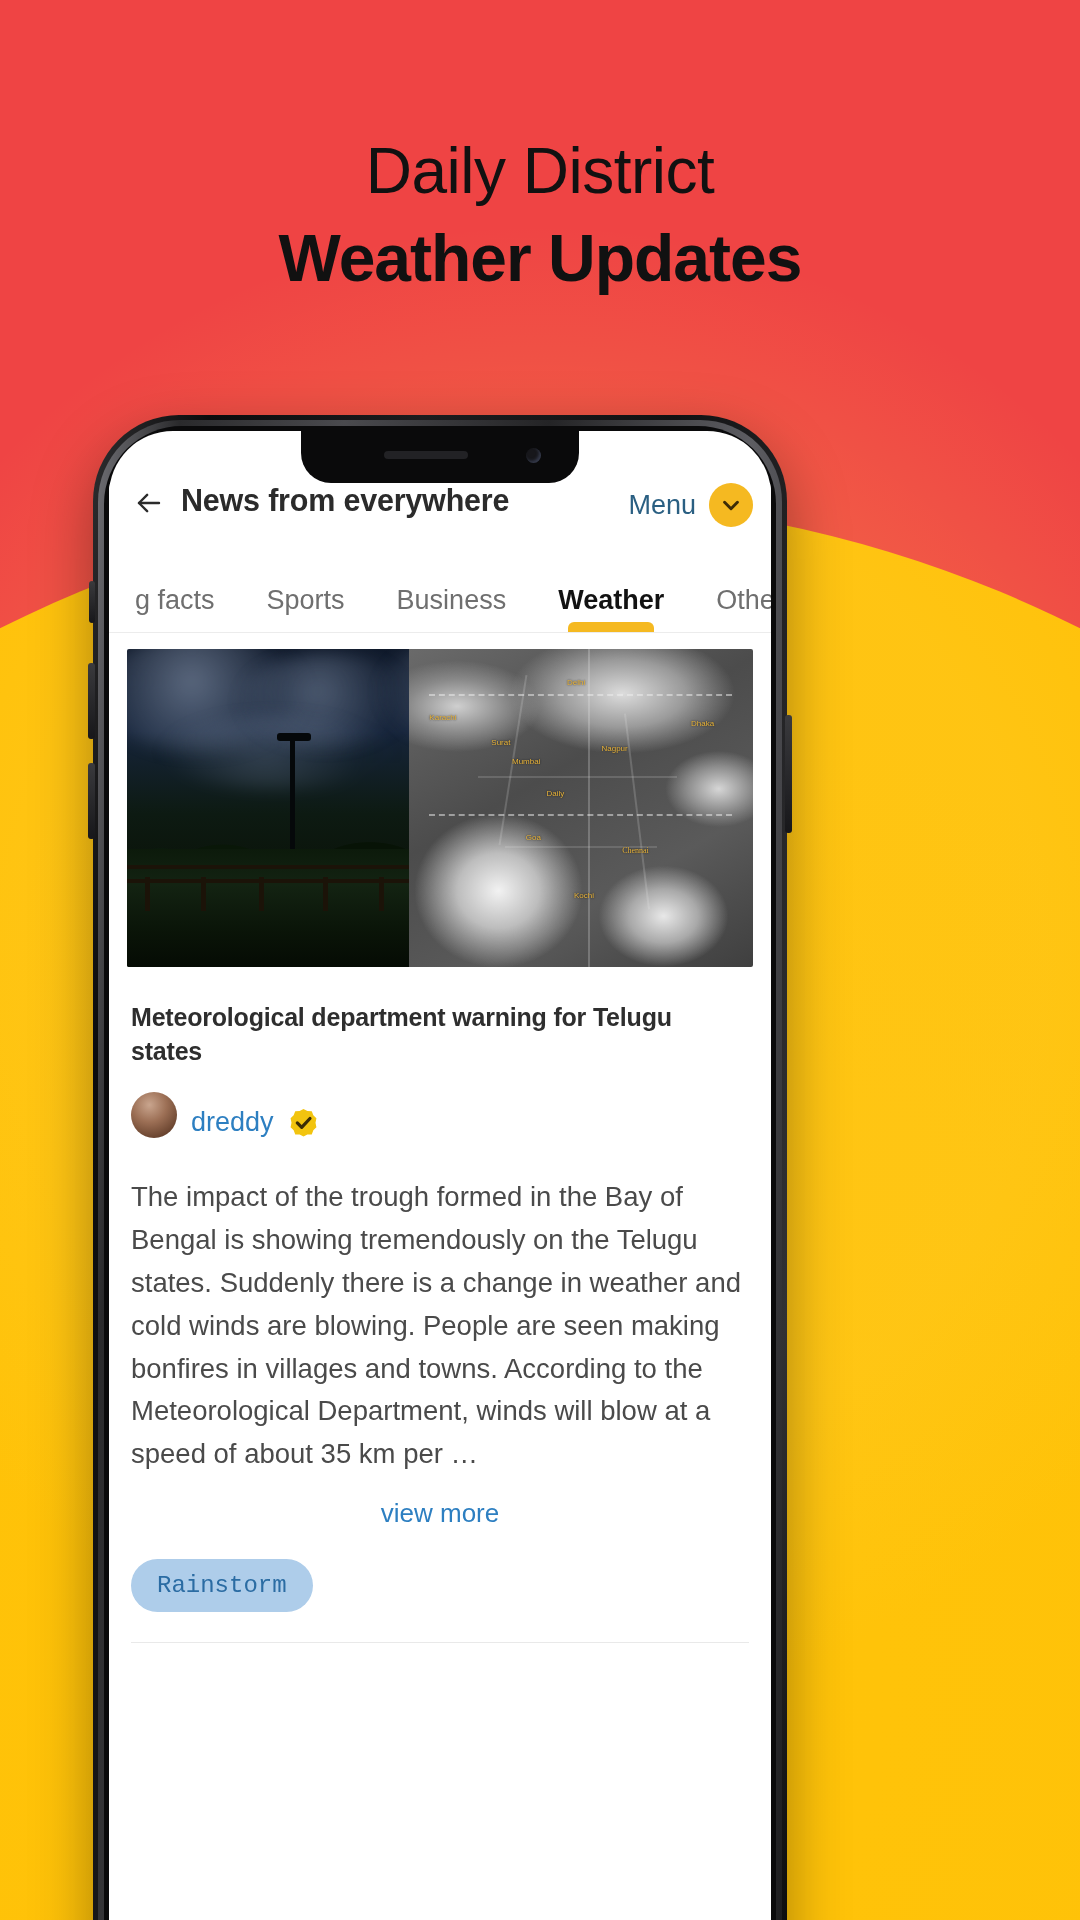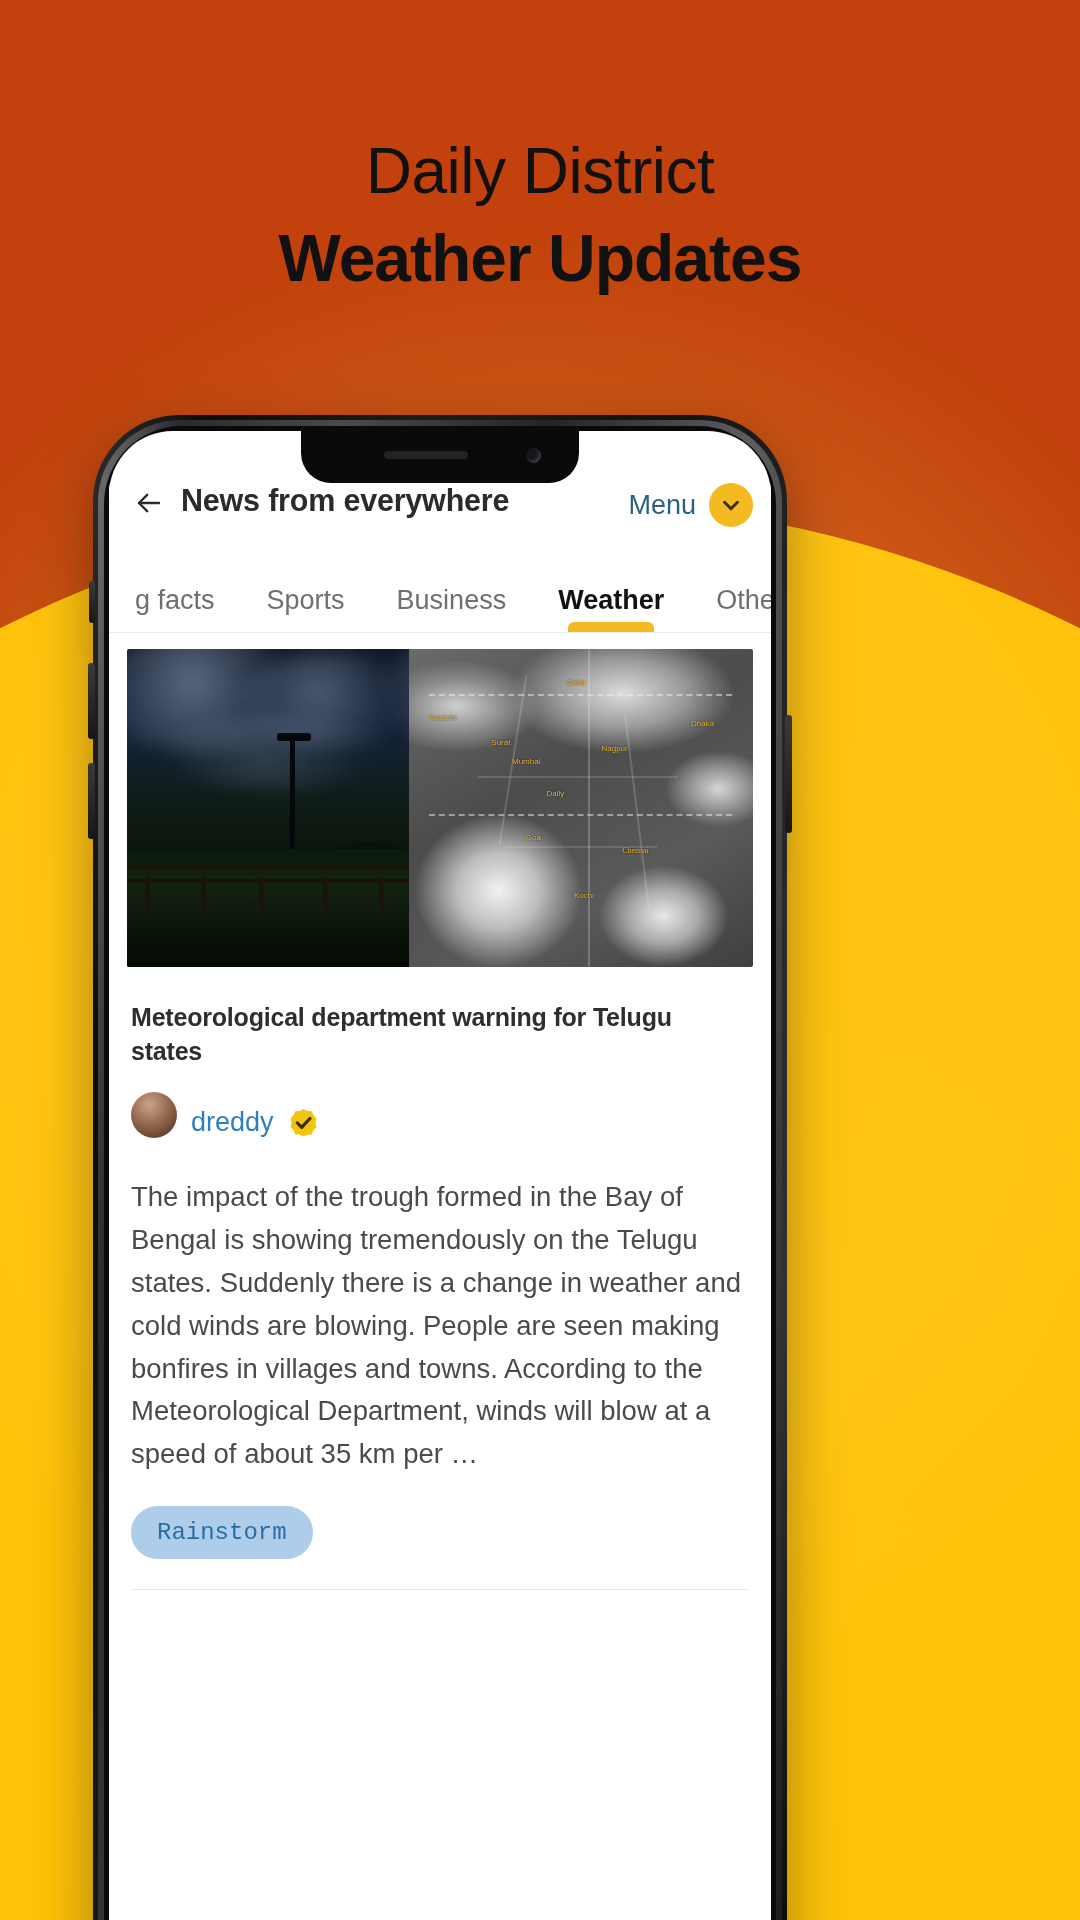--- a/index.html
+++ b/index.html
@@ -4,21 +4,21 @@
 <style>
   * { margin:0; padding:0; box-sizing:border-box; }
   html, body {
     width:1080px; height:1920px;
     font-family:"Liberation Sans", sans-serif;
     overflow:hidden;
     background:#ffffff;
   }
 
   
-  #stage { position:relative; width:1080px; height:1920px; overflow:hidden; background:#c2410c; }
+  #stage { position:relative; width:1080px; height:1920px; overflow:hidden; background:#ef4444; }
 
   #bg-sun {
     position:absolute;
     left:50%; top:500px;
     width:2400px; height:2400px;
     margin-left:-1200px;
     border-radius:50%;
     background:#FFC107;
     background-image:
       radial-gradient(circle at 50% 50%, #FFC40A 0%, #FFC107 60%, #FFC107 100%);
@@ -394,20 +394,21 @@
               <svg viewBox="0 0 24 24">
                 <path d="M12 1.6 L15 3.1 L18.4 3.2 L19.6 6.4 L22 8.8 L21.3 12.2 L22 15.6 L19.6 18 L18.4 21.2 L15 21.3 L12 22.8 L9 21.3 L5.6 21.2 L4.4 18 L2 15.6 L2.7 12.2 L2 8.8 L4.4 6.4 L5.6 3.2 L9 3.1 Z" fill="#F2C40F"></path>
                 <polyline points="7.2,12.3 10.6,15.7 17,8.9" fill="none" stroke="#3a2c05" stroke-width="2.5" stroke-linecap="round" stroke-linejoin="round"></polyline>
               </svg>
             </span>
           </div>
 
 
           <div id="article-body">The impact of the trough formed in the Bay of Bengal is showing tremendously on the Telugu states. Suddenly there is a change in weather and cold winds are blowing. People are seen making bonfires in villages and towns. According to the Meteorological Department, winds will blow at a speed of about 35 km per …</div>
 
+          <div id="view-more">view more</div>
 
           <div id="tags">
             <span class="tag-chip">Rainstorm</span>
           </div>
 
           <div id="card-divider"></div>
         </div>
 
       </div>
     </div>

